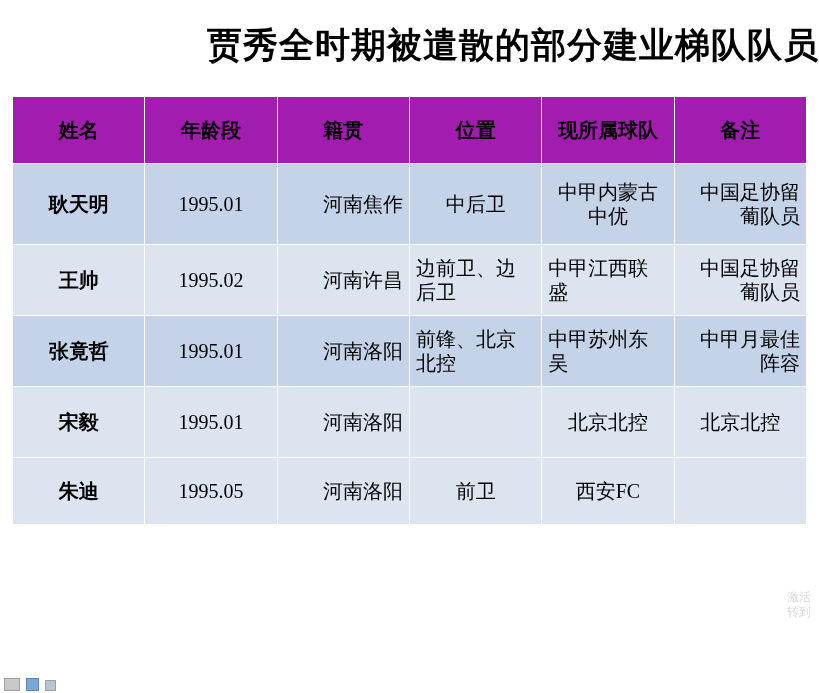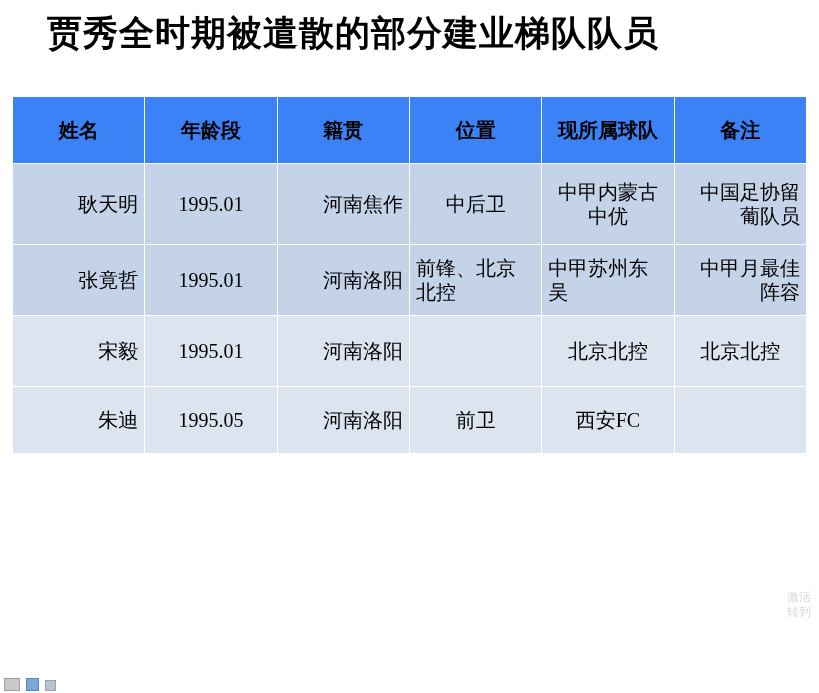--- a/index.html
+++ b/index.html
@@ -15,26 +15,26 @@
     position: relative;
   }
   .page {
     position: relative;
     width: 819px;
     height: 693px;
     box-sizing: border-box;
     padding: 0;
   }
   .title {
-    text-align: left;
+    text-align: right;
     font-size: 35px;
     font-weight: bold;
     color: #000000;
     letter-spacing: 1px;
-    padding-top: 10px;
+    padding-top: 22px;
     padding-bottom: 10px;
     font-family: "Liberation Serif", serif;
     margin-left: 47px;
   }
   .table-wrap {
     position: absolute;
     left: 12px;
     top: 96px;
     width: 795px;
   }
@@ -46,35 +46,35 @@
   table.main td, table.main th {
     border: 1px solid #ffffff;
     padding: 4px 6px;
     vertical-align: middle;
     font-size: 20px;
     color: #000000;
     font-family: "Liberation Serif", serif;
     line-height: 1.22;
   }
   thead th {
-    background: #3b82f6;
+    background: #a21caf;
     color: #ffff00;
     font-weight: bold;
     font-size: 21px;
     text-align: center;
     height: 58px;
     font-family: "Liberation Serif", serif;
   }
   tbody tr.odd td {
     background: #c5d3e8;
   }
   tbody tr.even td {
     background: #dce4f0;
   }
-  td.c-name   { text-align: right; width: 140px; }
+  td.c-name   { text-align: center; width: 140px; font-weight: bold; }
   td.c-age    { text-align: center; width: 122px; }
   td.c-origin { text-align: right;   width: 118px; padding-left: 10px; }
   td.c-pos    { text-align: left;   width: 126px; padding-left: 10px; }
   td.c-club   { text-align: left;   width: 138px; padding-left: 10px; }
   td.c-note   { text-align: right;   width: 130px; padding-left: 10px; }
   td.center-text { text-align: center; }
   td.other-span {
     text-align: center;
     font-size: 20px;
   }
@@ -147,20 +147,28 @@
       </thead>
       <tbody>
         <tr class="odd row-h-tall">
           <td class="c-name">耿天明</td>
           <td class="c-age">1995.01</td>
           <td class="c-origin">河南焦作</td>
           <td class="c-pos center-text">中后卫</td>
           <td class="c-club center-text">中甲内蒙古中优</td>
           <td class="c-note">中国足协留葡队员</td>
         </tr>
+        <tr class="even row-h-mid">
+          <td class="c-name">王帅</td>
+          <td class="c-age">1995.02</td>
+          <td class="c-origin">河南许昌</td>
+          <td class="c-pos">边前卫、边后卫</td>
+          <td class="c-club">中甲江西联盛</td>
+          <td class="c-note">中国足协留葡队员</td>
+        </tr>
         <tr class="odd row-h-mid">
           <td class="c-name">张竟哲</td>
           <td class="c-age">1995.01</td>
           <td class="c-origin">河南洛阳</td>
           <td class="c-pos">前锋、北京北控</td>
           <td class="c-club">中甲苏州东吴</td>
           <td class="c-note">中甲月最佳阵容</td>
         </tr>
         <tr class="even row-h-mid">
           <td class="c-name">宋毅</td>

